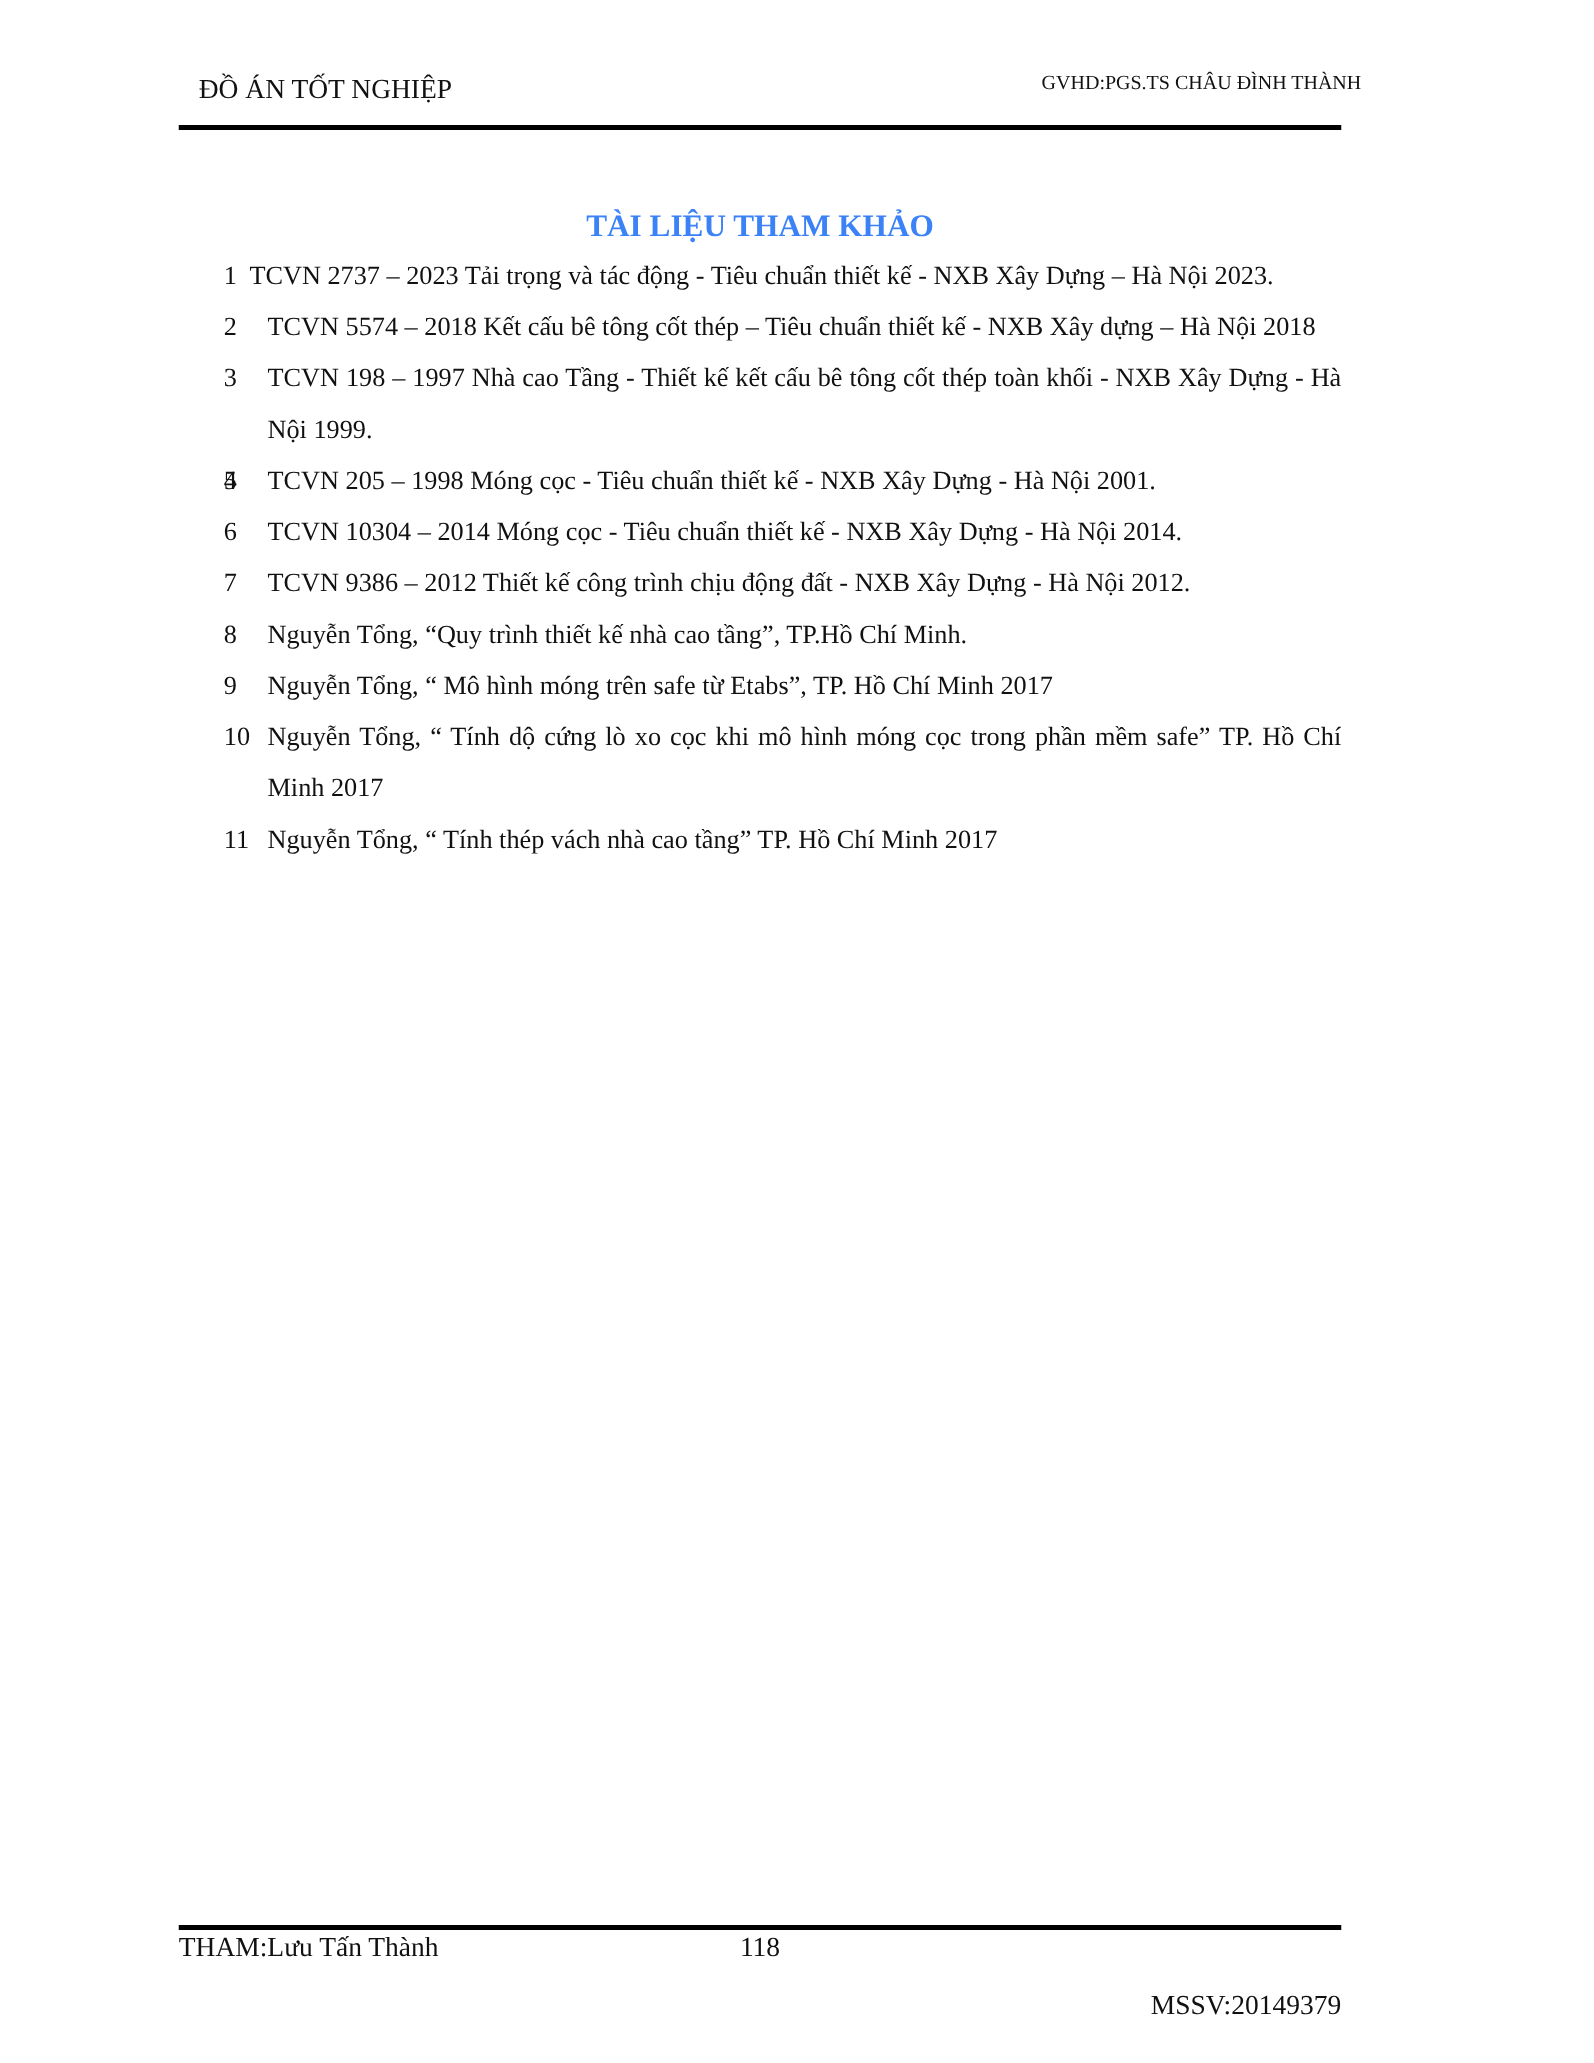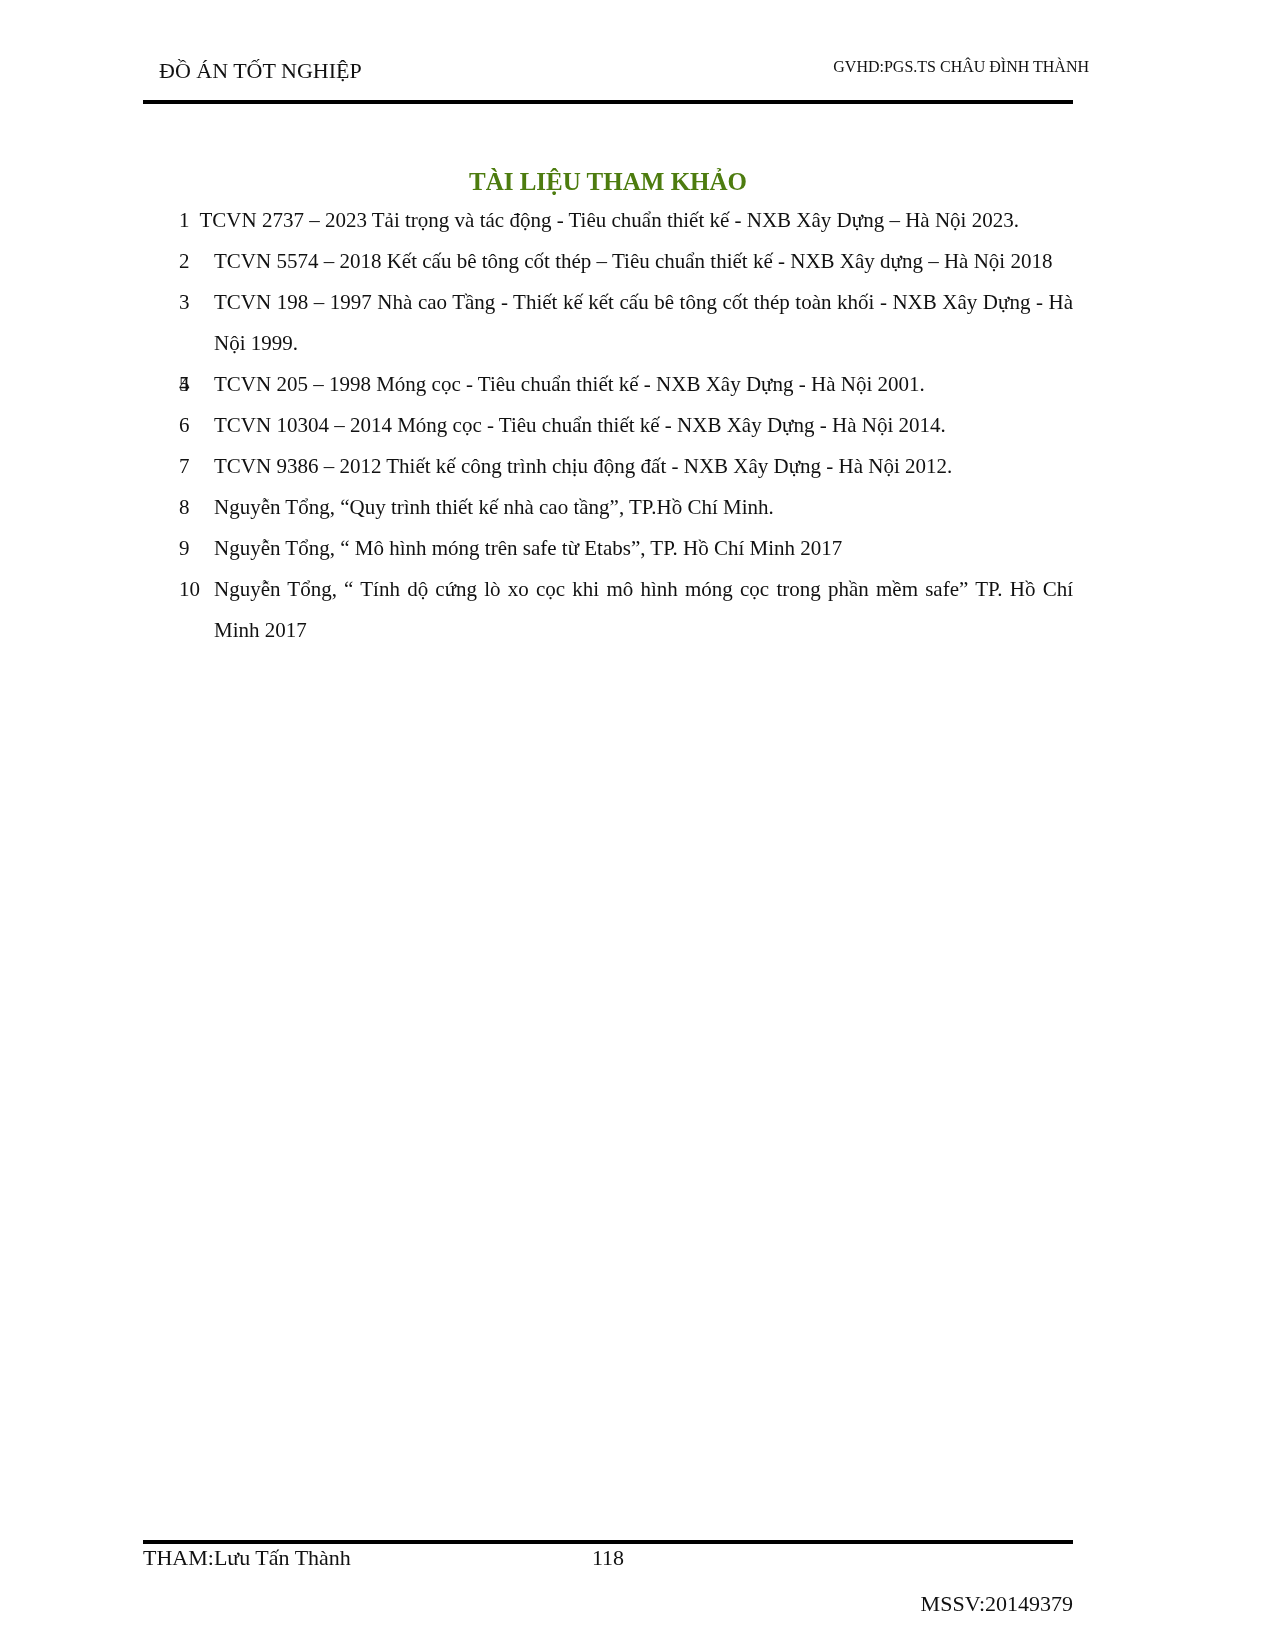--- a/index.html
+++ b/index.html
@@ -3,21 +3,21 @@
 <meta charset="utf-8">
 <style>
   html, body { margin: 0; padding: 0; background: #ffffff; }
   body { width: 1275px; height: 1650px; position: relative; font-family: "Liberation Serif", serif; color: #111; overflow: hidden; }
   .header { position: absolute; left: 143px; top: 58px; width: 930px; height: 28px; margin-left: 16px; }
   .header .left { position: absolute; left: 0; top: 0; font-size: 22px; }
   .header .right { position: absolute; right: 0; top: 0; font-size: 16px; }
   .rule { position: absolute; left: 143px; width: 930px; height: 4px; background: #000; }
   .rule.top { top: 100px; }
   .rule.bottom { top: 1540px; }
-  .title { position: absolute; left: 143px; width: 930px; top: 168px; text-align: center; font-weight: bold; font-size: 25px; color: #4d7c0f; }
+  .title { position: absolute; left: 143px; width: 930px; top: 168px; text-align: center; font-weight: bold; font-size: 25px; color: #3b82f6; }
   .refs { position: absolute; left: 143px; top: 200px; width: 930px; font-size: 21px; line-height: 41px; }
   .ref { position: relative; }
   .ref.first { text-indent: 36px; text-align: justify; text-align-last: left; }
   .ref.first .num { display: inline; margin-right: 10px; }
   .ref.hanging { padding-left: 71px; text-align: justify; }
   .ref.hanging .num { position: absolute; left: 36px; top: 0; }
   .footer { position: absolute; left: 143px; top: 1545px; width: 930px; height: 30px; font-size: 22px; }
   .footer .left { position: absolute; left: 0; top: 0; }
   .footer .center { position: absolute; left: 0; right: 0; top: 0; text-align: center; }
   .footer .right { position: absolute; right: 0; top: 0; margin-top: 46px; }
@@ -57,20 +57,23 @@
   </div>
   <div class="ref hanging">
     <span class="num">8</span><span>Nguyễn Tổng, “Quy trình thiết kế nhà cao tầng”, TP.Hồ Chí Minh.</span>
   </div>
   <div class="ref hanging">
     <span class="num">9</span><span>Nguyễn Tổng, “ Mô hình móng trên safe từ Etabs”, TP. Hồ Chí Minh 2017</span>
   </div>
   <div class="ref hanging">
     <span class="num">10</span><span>Nguyễn Tổng, “ Tính dộ cứng lò xo cọc khi mô hình móng cọc trong phần mềm safe” TP. Hồ Chí Minh 2017</span>
   </div>
+  <div class="ref hanging">
+    <span class="num">11</span><span>Nguyễn Tổng, “ Tính thép vách nhà cao tầng” TP. Hồ Chí Minh 2017</span>
+  </div>
 </div>
 
 <div class="rule bottom"></div>
 <div class="footer">
   <span class="left">THAM:Lưu Tấn Thành</span>
   <span class="center">118</span>
   <span class="right">MSSV:20149379</span>
 </div>
 
 </body></html>

